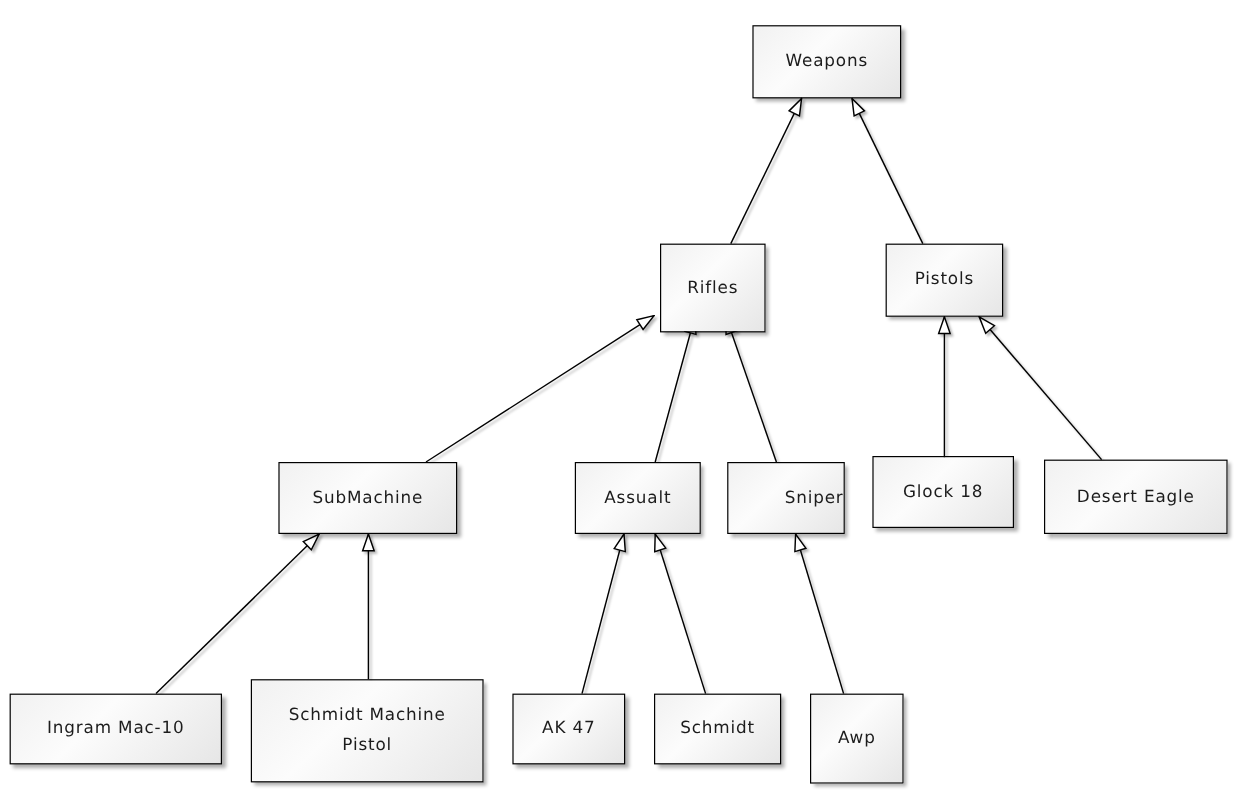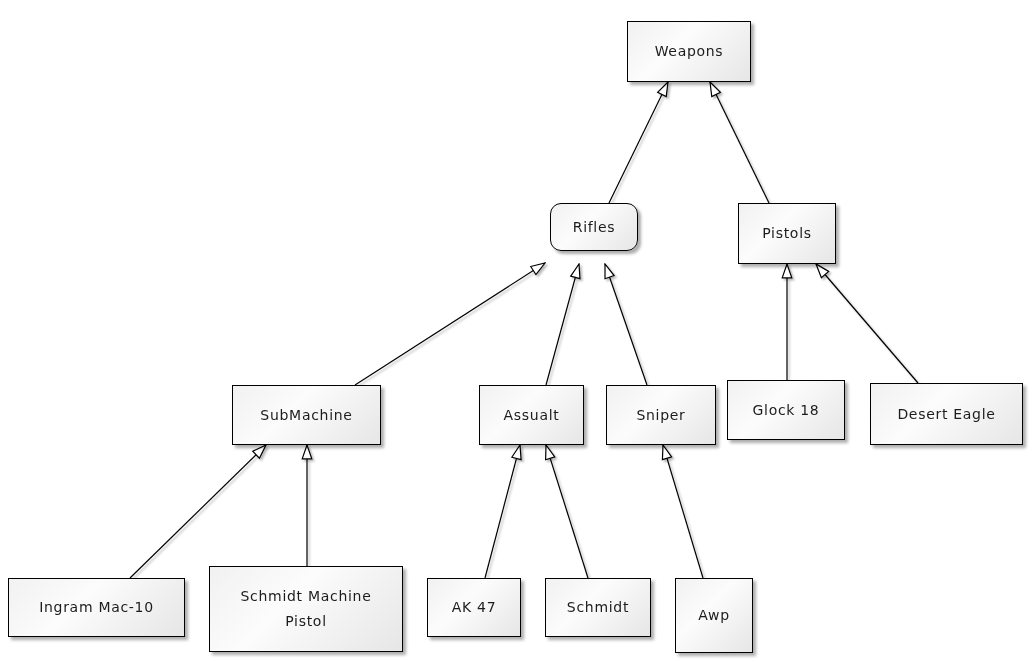--- a/index.html
+++ b/index.html
@@ -75,33 +75,33 @@
         <line x1="307" y1="566" x2="307" y2="445" marker-end="url(#arrowhead)"></line>
         <line x1="485" y1="578" x2="520" y2="445" marker-end="url(#arrowhead)"></line>
         <line x1="588" y1="578" x2="546" y2="445" marker-end="url(#arrowhead)"></line>
         <line x1="703" y1="578" x2="663" y2="445" marker-end="url(#arrowhead)"></line>
       </g>
   </svg>
   <div id="node-layer">
       <div class="node" style="left: 627px; top: 21px; width: 124px; height: 61px;">
         <div class="node-line">Weapons</div>
       </div>
-      <div class="node" style="left: 550px; top: 203px; width: 88px; height: 48px; border-radius: 11px;">
+      <div class="node" style="left: 550px; top: 203px; width: 88px; height: 74px;">
         <div class="node-line">Rifles</div>
       </div>
       <div class="node" style="left: 738px; top: 203px; width: 98px; height: 61px;">
         <div class="node-line">Pistols</div>
       </div>
       <div class="node" style="left: 232px; top: 385px; width: 149px; height: 60px;">
         <div class="node-line">SubMachine</div>
       </div>
       <div class="node" style="left: 479px; top: 385px; width: 105px; height: 60px; text-align: center;">
         <div class="node-line">Assualt</div>
       </div>
-      <div class="node" style="left: 606px; top: 385px; width: 110px; height: 60px;">
+      <div class="node" style="left: 606px; top: 385px; width: 98px; height: 60px; align-items: flex-end;">
         <div class="node-line">Sniper</div>
       </div>
       <div class="node" style="left: 727px; top: 380px; width: 118px; height: 60px;">
         <div class="node-line">Glock 18</div>
       </div>
       <div class="node" style="left: 870px; top: 383px; width: 153px; height: 62px;">
         <div class="node-line">Desert Eagle</div>
       </div>
       <div class="node" style="left: 8px; top: 578px; width: 177px; height: 59px;">
         <div class="node-line">Ingram Mac-10</div>

